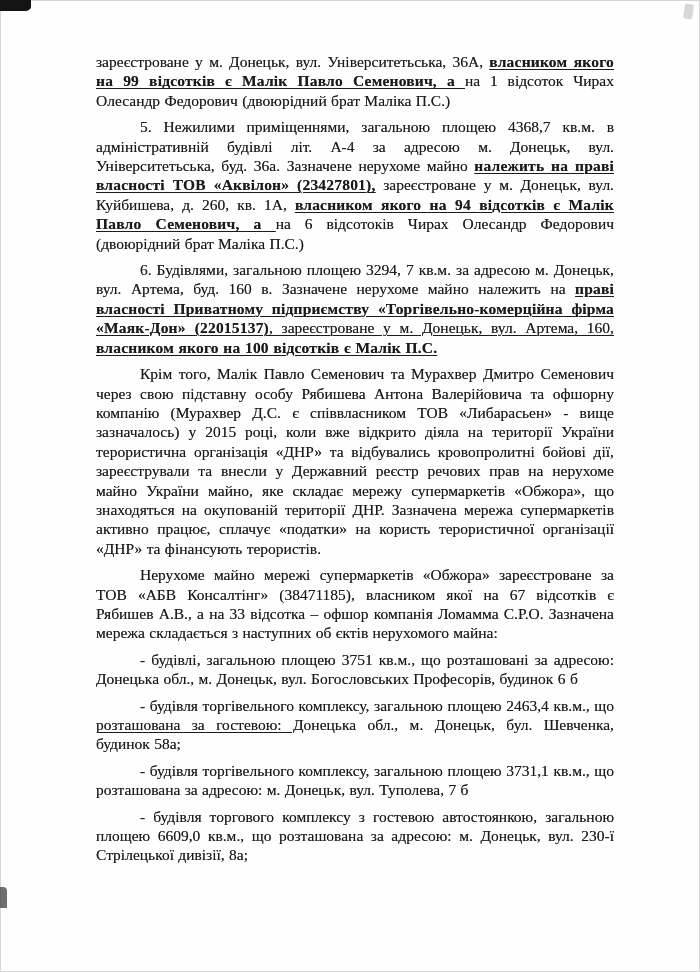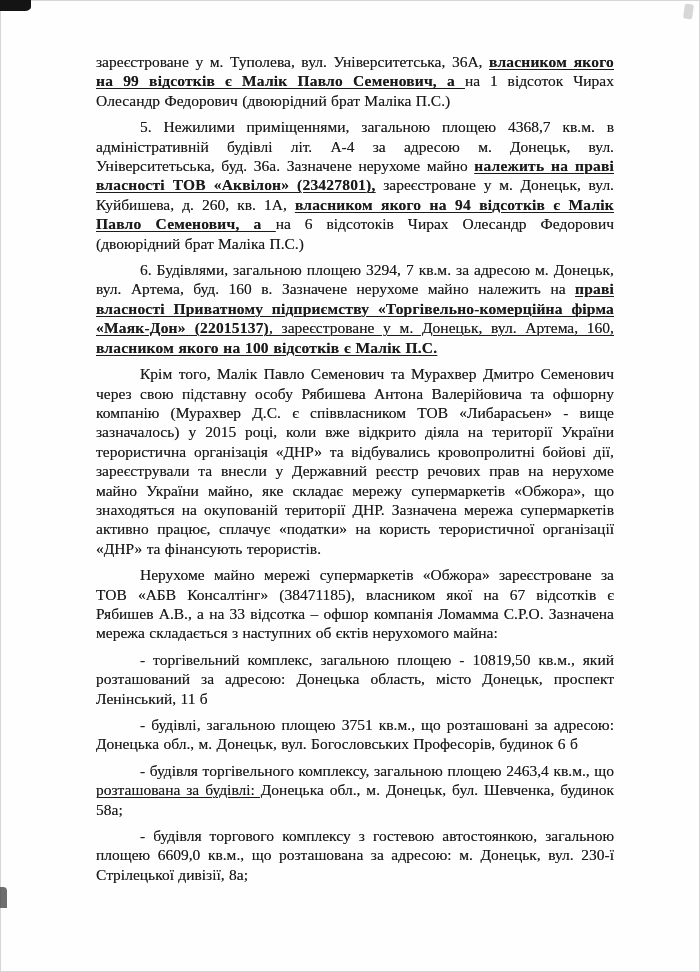--- a/index.html
+++ b/index.html
@@ -54,23 +54,23 @@
   }
 </style>
 </head>
 <body>
 
 <div class="page">
   <div class="artifact artifact-top-left"></div>
   <div class="artifact artifact-top-right"></div>
   <div class="artifact artifact-bottom-left"></div>
   <div class="doc-body">
-      <p class="para"><span class="">зареєстроване у м. Туполева, вул. Університетська, 36А, </span><span class="run-bold run-underline">власником якого на 99 відсотків є Малік Павло Семенович, а </span><span class="">на 1 відсоток Чирах Олесандр Федорович (двоюрідний брат Маліка П.С.)</span></p>
+      <p class="para"><span class="">зареєстроване у м. Донецьк, вул. Університетьська, 36А, </span><span class="run-bold run-underline">власником якого на 99 відсотків є Малік Павло Семенович, а </span><span class="">на 1 відсоток Чирах Олесандр Федорович (двоюрідний брат Маліка П.С.)</span></p>
       <p class="para indent"><span class="">5. Нежилими приміщеннями, загальною площею 4368,7 кв.м. в адміністративній будівлі літ. А-4 за адресою м. Донецьк, вул. Університетьська, буд. 36а. Зазначене нерухоме майно </span><span class="run-bold run-underline">належить на праві власності ТОВ «Аквілон» (23427801),</span><span class=""> зареєстроване у м. Донецьк, вул. Куйбишева, д. 260, кв. 1А, </span><span class="run-bold run-underline">власником якого на 94 відсотків є Малік Павло Семенович, а </span><span class="">на 6 відсотоків Чирах Олесандр Федорович (двоюрідний брат Маліка П.С.)</span></p>
       <p class="para indent"><span class="">6. Будівлями, загальною площею 3294, 7 кв.м. за адресою м. Донецьк, вул. Артема, буд. 160 в. Зазначене нерухоме майно належить на </span><span class="run-bold run-underline">праві власності Приватному підприємству «Торгівельно-комерційна фірма «Маяк-Дон» (22015137)</span><span class="run-underline">, зареєстроване  у м. Донецьк, вул. Артема, 160, </span><span class="run-bold run-underline">власником якого на 100 відсотків є Малік П.С.</span></p>
       <p class="para indent"><span class="">Крім того, Малік Павло Семенович та Мурахвер Дмитро Семенович через свою підставну особу Рябишева Антона Валерійовича та офшорну компанію (Мурахвер Д.С. є співвласником ТОВ «Либарасьен» - вище зазначалось)  у 2015 році, коли вже відкрито діяла на території України терористична організація «ДНР» та відбувались кровопролитні бойові дії, зареєстрували та внесли у Державний реєстр речових прав на нерухоме майно України майно, яке складає мережу супермаркетів «Обжора», що знаходяться на окупованій території ДНР. Зазначена мережа супермаркетів активно працює, сплачує «податки» на користь терористичної організації «ДНР» та фінансують терористів.</span></p>
       <p class="para indent"><span class="">Нерухоме майно мережі супермаркетів «Обжора» зареєстроване за ТОВ «АБВ Консалтінг» (38471185), власником якої на 67 відсотків є Рябишев А.В., а на 33 відсотка – офшор компанія Ломамма С.Р.О. Зазначена мережа складається з наступних об єктів нерухомого майна:</span></p>
-      <p class="para indent"><span class="">- торгівельний комплекс, загальною площею - 10819,50 кв.м., який розташований за адресою: Донецька область, місто Донецьк, проспект Ленінський, 11 б</span></p>
       <p class="para indent"><span class="">- будівлі, загальною площею 3751 кв.м., що розташовані за адресою: Донецька обл., м. Донецьк, вул. Богословських Професорів, будинок 6 б</span></p>
-      <p class="para indent"><span class="">- будівля торгівельного комплексу, загальною площею 2463,4 кв.м., що </span><span class="run-underline">розташована за будівлі: Д</span><span class="">онецька обл., м. Донецьк, бул. Шевченка, будинок 58а;</span></p>
+      <p class="para indent"><span class="">- будівля торгівельного комплексу, загальною площею 2463,4 кв.м., що </span><span class="run-underline">розташована за гостевою: Д</span><span class="">онецька обл., м. Донецьк, бул. Шевченка, будинок 58а;</span></p>
+      <p class="para indent"><span class="">- будівля торгівельного комплексу, загальною площею 3731,1 кв.м., що розташована за адресою: м. Донецьк, вул. Туполева, 7 б</span></p>
       <p class="para indent"><span class="">- будівля торгового комплексу з гостевою автостоянкою, загальною площею 6609,0 кв.м., що розташована за адресою: м. Донецьк, вул. 230-ї Стрілецької дивізії, 8а;</span></p>
     </div>
 </div>
 
 </body></html>

